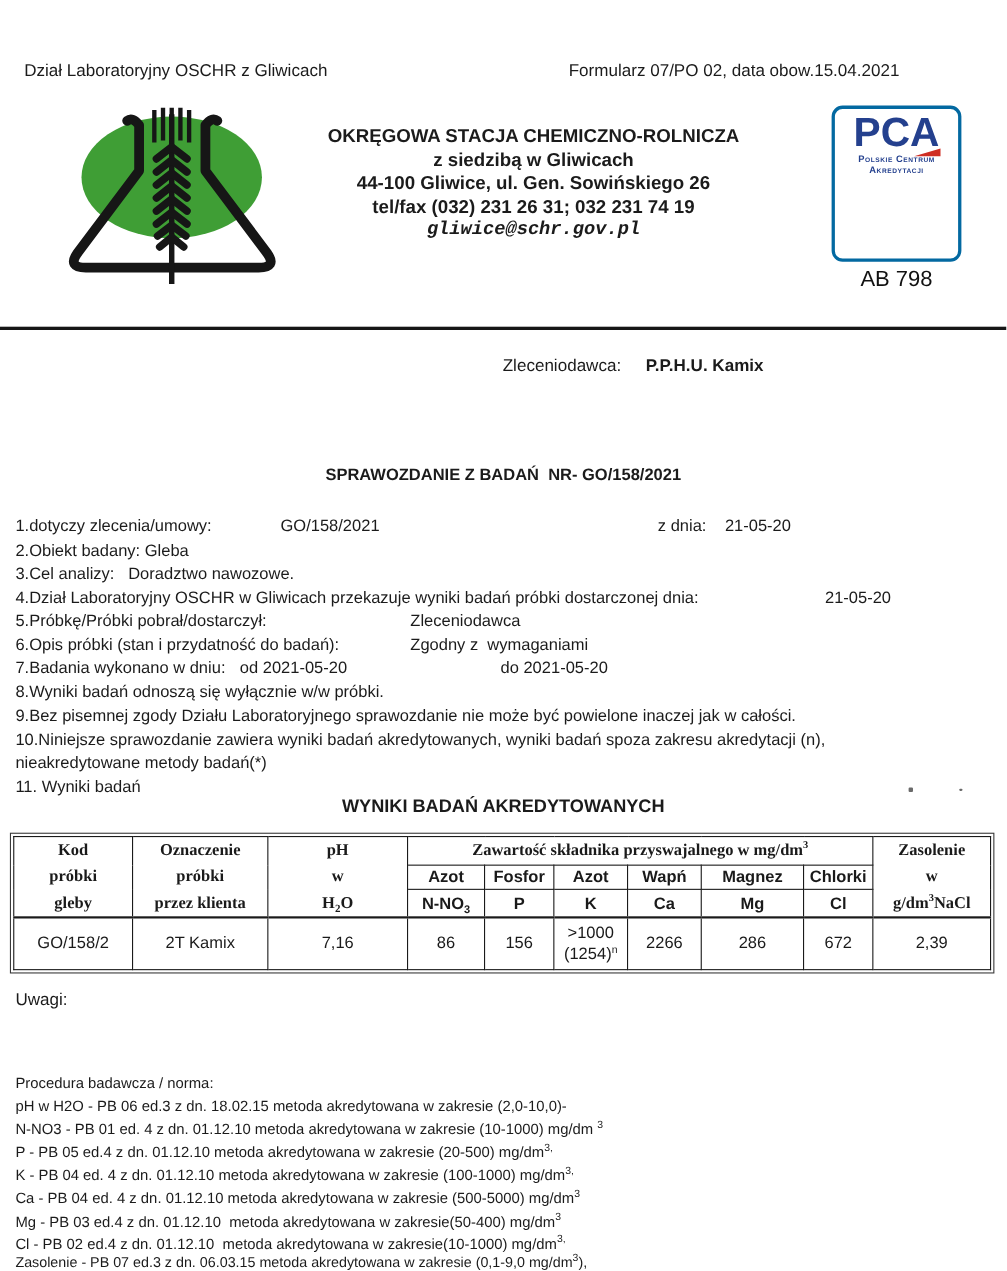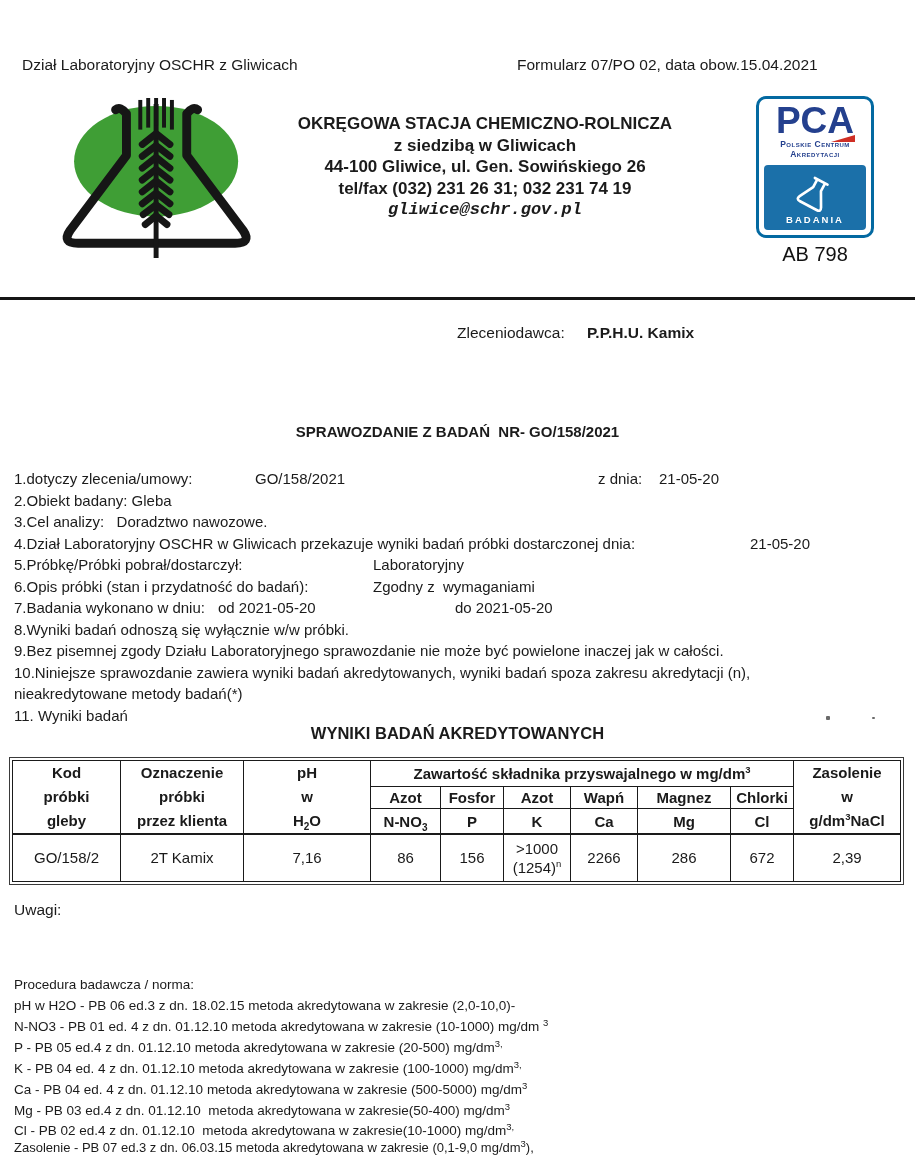--- a/index.html
+++ b/index.html
@@ -25,21 +25,21 @@
   .pca-panel{position:absolute;left:5px;right:5px;top:66px;bottom:5px;background:#1b70a9;border-radius:4px;}
   .pca-panel-label{position:absolute;left:0;width:100%;bottom:5px;color:#fff;font-weight:bold;
                    font-size:9.5px;letter-spacing:2px;text-align:center;}
   .ab{position:absolute;left:748px;top:243px;width:134px;text-align:center;font-size:20px;color:#111;}
   
   table.results{position:absolute;left:12px;top:760px;width:888px;border-collapse:collapse;
                 table-layout:fixed;outline:1.5px solid #3a3a3a;outline-offset:2px;}
   table.results th,table.results td{border:1.6px solid #1a1a1a;text-align:center;vertical-align:middle;
                 padding:0;color:#1a1a1a;overflow:hidden;}
   table.results thead th{font-weight:bold;font-size:15px;}
-  table.results .r1{height:26px;} table.results .r2{height:22px;} table.results .r3{height:25px;}
+  table.results .r1{height:26px;font-family:Liberation Serif, serif;} table.results .r2{height:22px;} table.results .r3{height:25px;}
   table.results tbody tr{height:47px;}
   table.results tbody td{border-top:2.6px solid #1a1a1a;font-size:15px;font-weight:normal;}
   .v3 div{line-height:24px;font-weight:bold;}
   td.kod{font-size:12px;} td.ozn{font-size:13px;}
   sup,sub{line-height:0;}
   sup{font-size:9.5px;} sub{font-size:10px;}
   .two div{line-height:19px;}
   .speck{position:absolute;background:#6a6a6a;border-radius:1px;}
 </style>
 </head>
@@ -83,28 +83,20 @@
     <div class="i">gliwice@schr.gov.pl</div>
   </div>
 
   <div class="pca">
     <div class="pca-acronym">
       <span>PCA</span>
       <span class="pca-red"></span>
     </div>
     <div class="pca-small">Polskie Centrum</div>
     <div class="pca-small">Akredytacji</div>
-    <div class="pca-panel">
-      <svg width="44" height="44" viewBox="0 0 36 40" style="margin-top:6px">
-        <g transform="rotate(28 18 20)">
-          <path d="M 14 8 L 14 16 L 7 29 Q 5 33 9.5 33 L 26.5 33 Q 31 33 29 29 L 22 16 L 22 8 M 11.5 8 L 24.5 8" fill="none" stroke="#ffffff" stroke-width="2.4" stroke-linecap="round" stroke-linejoin="round"></path>
-        </g>
-      </svg>
-      <div class="pca-panel-label">BADANIA</div>
-    </div>
   </div>
   <div class="ab">AB 798</div>
 
   <div class="rule"></div>
 
   <span class="t s155" style="left:457px;top:324px">Zleceniodawca:</span>
   <span class="t s155 b" style="left:587px;top:324px">P.P.H.U. Kamix</span>
 
   <div class="t b ctr" style="top:423px;font-size:15px">SPRAWOZDANIE Z BADAŃ  NR- GO/158/2021</div>
 
@@ -113,21 +105,21 @@
   <span class="t" style="left:598px;top:470px">z dnia:</span>
   <span class="t" style="left:659px;top:470px">21-05-20</span>
 
   <span class="t" style="left:14px;top:492px">2.Obiekt badany: Gleba</span>
   <span class="t" style="left:14px;top:513px">3.Cel analizy:   Doradztwo nawozowe.</span>
 
   <span class="t" style="left:14px;top:535px">4.Dział Laboratoryjny OSCHR w Gliwicach przekazuje wyniki badań próbki dostarczonej dnia:</span>
   <span class="t" style="left:750px;top:535px">21-05-20</span>
 
   <span class="t" style="left:14px;top:556px">5.Próbkę/Próbki pobrał/dostarczył:</span>
-  <span class="t" style="left:373px;top:556px">Laboratoryjny</span>
+  <span class="t" style="left:373px;top:556px">Zleceniodawca</span>
 
   <span class="t" style="left:14px;top:578px">6.Opis próbki (stan i przydatność do badań):</span>
   <span class="t" style="left:373px;top:578px">Zgodny z  wymaganiami</span>
 
   <span class="t" style="left:14px;top:599px">7.Badania wykonano w dniu:</span>
   <span class="t" style="left:218px;top:599px">od 2021-05-20</span>
   <span class="t" style="left:455px;top:599px">do 2021-05-20</span>
 
   <span class="t" style="left:14px;top:621px">8.Wyniki badań odnoszą się wyłącznie w/w próbki.</span>
   <span class="t" style="left:14px;top:642px">9.Bez pisemnej zgody Działu Laboratoryjnego sprawozdanie nie może być powielone inaczej jak w całości.</span>

